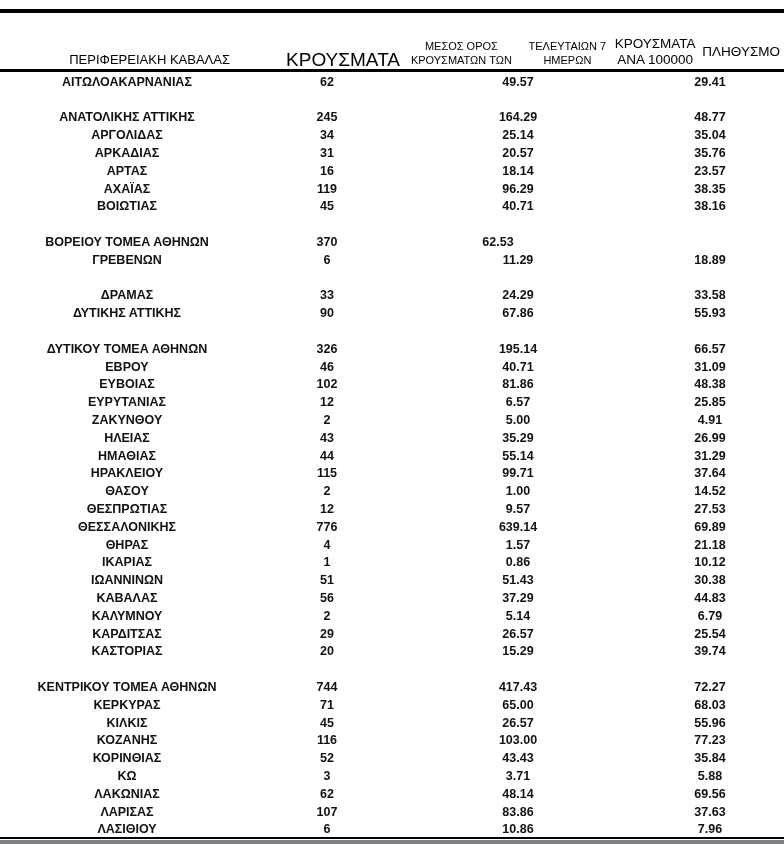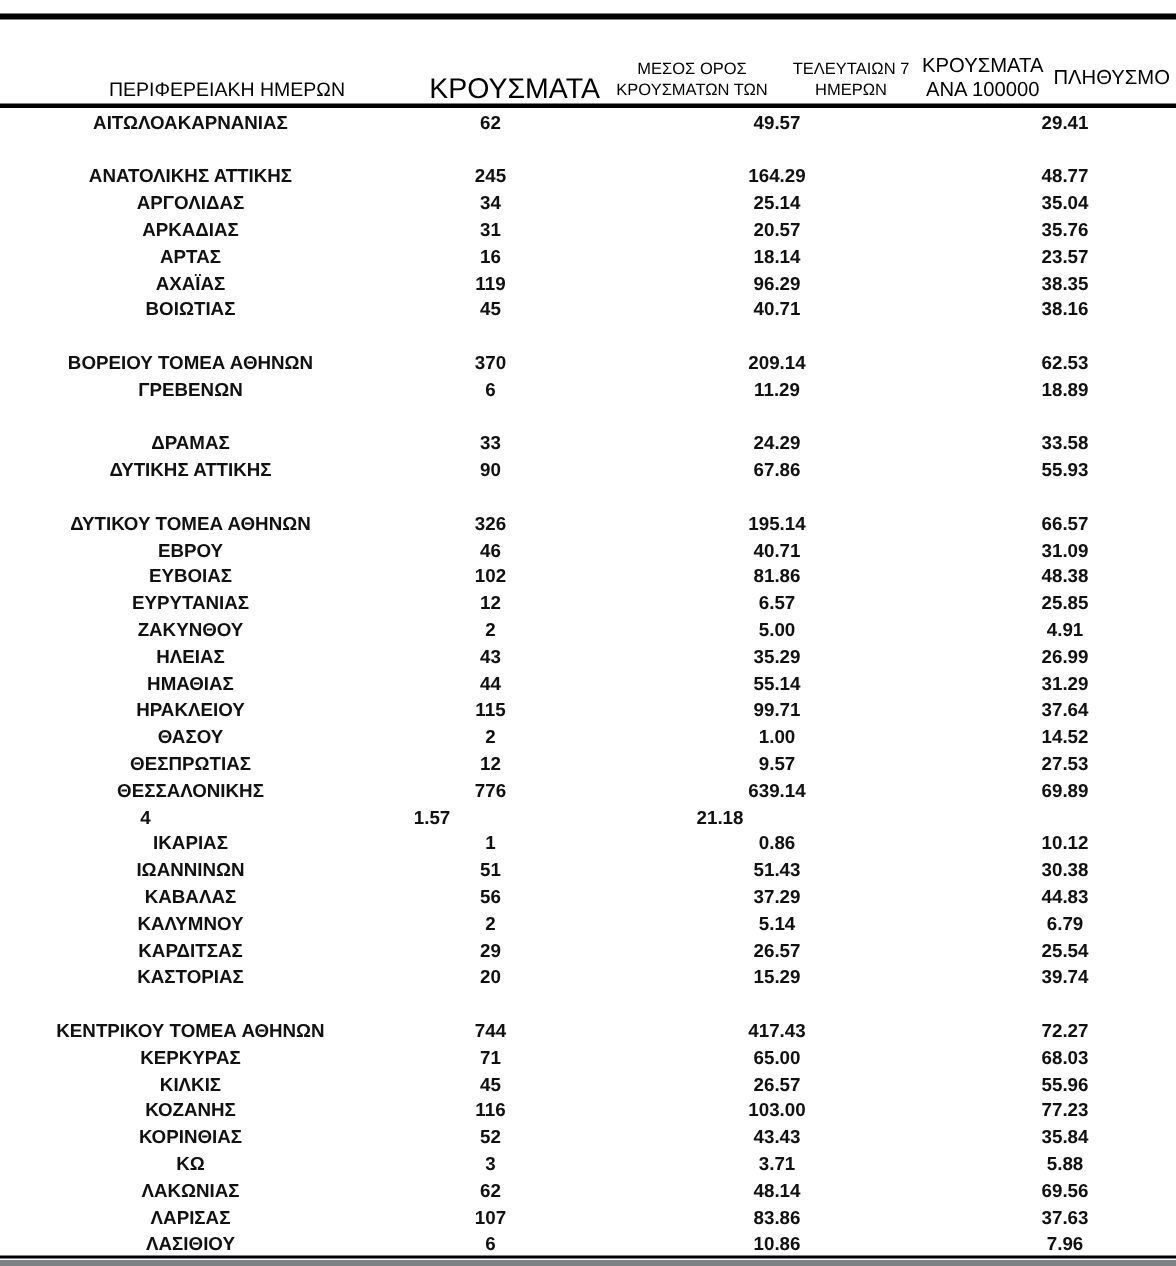--- a/index.html
+++ b/index.html
@@ -43,21 +43,21 @@
   .cell.c4 { width: 172px; box-sizing: border-box; }
 </style>
 </head>
 <body>
 
 <div class="page">
   <div class="rule top-rule"></div>
 
   <div class="header">
     <div class="hc c1">
-      <span>ΠΕΡΙΦΕΡΕΙΑΚΗ ΗΜΕΡΩΝ</span>
+      <span>ΠΕΡΙΦΕΡΕΙΑΚΗ ΚΑΒΑΛΑΣ</span>
     </div>
     <div class="hc c2">
       <span>ΚΡΟΥΣΜΑΤΑ</span>
     </div>
     <div class="hc c3">
       <span>ΜΕΣΟΣ ΟΡΟΣ ΚΡΟΥΣΜΑΤΩΝ ΤΩΝ</span>
       <span>ΤΕΛΕΥΤΑΙΩΝ 7 ΗΜΕΡΩΝ</span>
     </div>
     <div class="hc c4">
       <span>ΚΡΟΥΣΜΑΤΑ ΑΝΑ 100000</span>
@@ -118,21 +118,20 @@
   </div>
       <div class="row spacer">
     <div class="cell c1"></div>
     <div class="cell c2"></div>
     <div class="cell c3"></div>
     <div class="cell c4"></div>
   </div>
       <div class="row">
     <div class="cell c1">ΒΟΡΕΙΟΥ ΤΟΜΕΑ ΑΘΗΝΩΝ</div>
     <div class="cell c2">370</div>
-    <div class="cell c3">209.14</div>
     <div class="cell c4">62.53</div>
   </div>
       <div class="row">
     <div class="cell c1">ΓΡΕΒΕΝΩΝ</div>
     <div class="cell c2">6</div>
     <div class="cell c3">11.29</div>
     <div class="cell c4">18.89</div>
   </div>
       <div class="row spacer">
     <div class="cell c1"></div>
@@ -218,20 +217,21 @@
     <div class="cell c3">9.57</div>
     <div class="cell c4">27.53</div>
   </div>
       <div class="row">
     <div class="cell c1">ΘΕΣΣΑΛΟΝΙΚΗΣ</div>
     <div class="cell c2">776</div>
     <div class="cell c3">639.14</div>
     <div class="cell c4">69.89</div>
   </div>
       <div class="row">
+    <div class="cell c1">ΘΗΡΑΣ</div>
     <div class="cell c2">4</div>
     <div class="cell c3">1.57</div>
     <div class="cell c4">21.18</div>
   </div>
       <div class="row">
     <div class="cell c1">ΙΚΑΡΙΑΣ</div>
     <div class="cell c2">1</div>
     <div class="cell c3">0.86</div>
     <div class="cell c4">10.12</div>
   </div>

